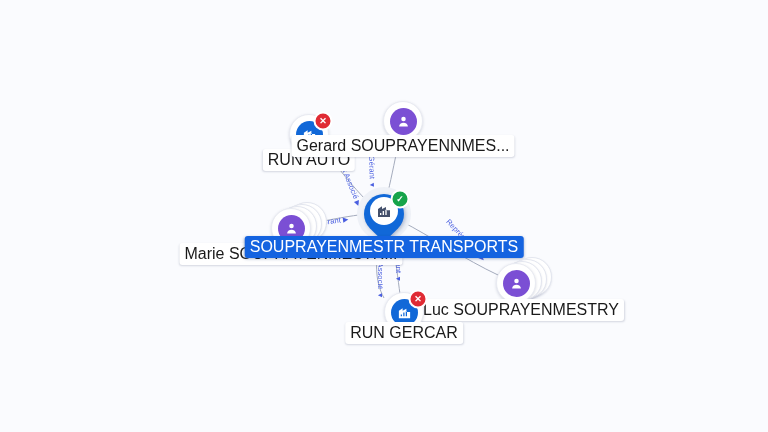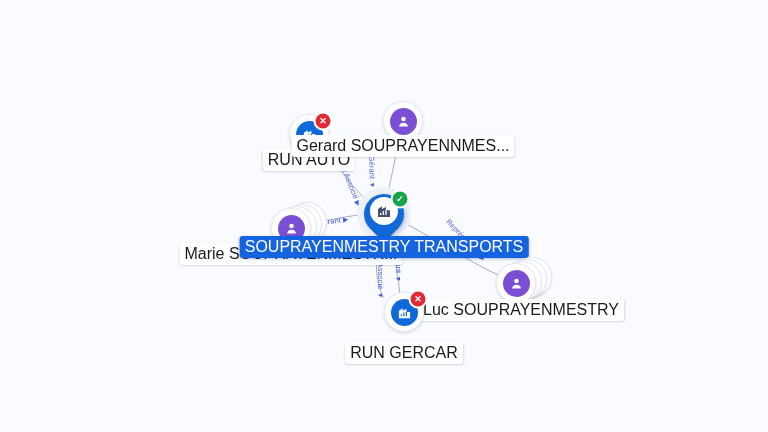--- a/index.html
+++ b/index.html
@@ -267,21 +267,21 @@
     <div class="pin-shape"></div>
     <div class="pin-hole" style="left:0px; top:-3px;">
       <svg width="16" height="16" viewBox="0 0 24 24" fill="#44506b">
         <path d="M3 21V9l6-4v4l6-3v5h6v10H3zm3-3h2v-3H6v3zm4 0h2v-6h-2v6zm4 0h2v-8h-2v8z"></path>
       </svg>
     </div>
     <div class="badge badge-active" style="left:16px; top:-15px;">
       <span>✓</span>
     </div>
   </div>
-  <div class="node-label selected" style="left:384px; top:236px;">SOUPRAYENMESTRY TRANSPORTS</div>
+  <div class="node-label selected" style="left:384px; top:236px;">SOUPRAYENMESTR TRANSPORTS</div>
 
   <div class="node" style="left:516px; top:283px;">
     <div class="stack-disc" style="left:16px; top:-6px;"></div>
     <div class="stack-disc" style="left:11px; top:-4px;"></div>
     <div class="stack-disc" style="left:6px; top:-2px;"></div>
     <div class="person-circle">
       <div class="person-inner">
         <svg width="15" height="15" viewBox="0 0 24 24" fill="#ffffff">
           <circle cx="12" cy="8" r="3.6"></circle>
           <path d="M5 20c0-3.9 3.1-6.2 7-6.2s7 2.3 7 6.2H5z"></path>
@@ -296,15 +296,15 @@
       <div class="company-inner">
         <svg width="15" height="15" viewBox="0 0 24 24" fill="#ffffff">
           <path d="M3 21V9l6-4v4l6-3v5h6v10H3zm3-3h2v-3H6v3zm4 0h2v-6h-2v6zm4 0h2v-8h-2v8z"></path>
         </svg>
       </div>
     </div>
     <div class="badge badge-closed" style="left:14px; top:-13px;">
       <span>✕</span>
     </div>
   </div>
-  <div class="node-label" style="left:404px; top:342px;">RUN GERCAR</div>
+  <div class="node-label" style="left:404px; top:322px;">RUN GERCAR</div>
 
 </div>
 
 </body></html>

